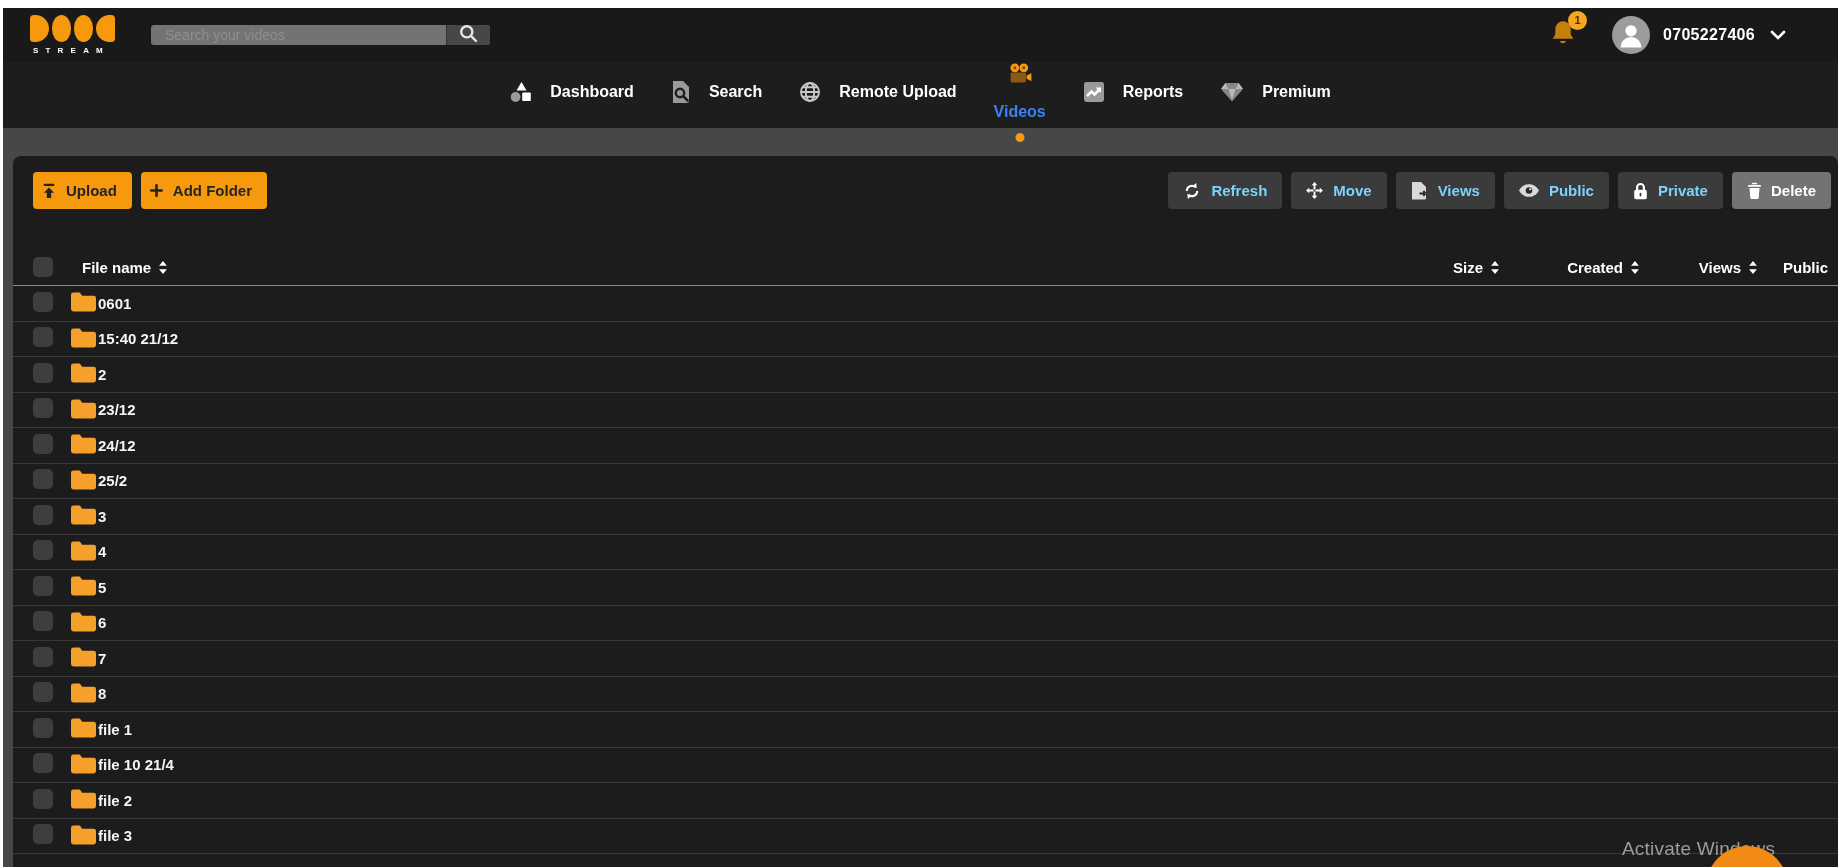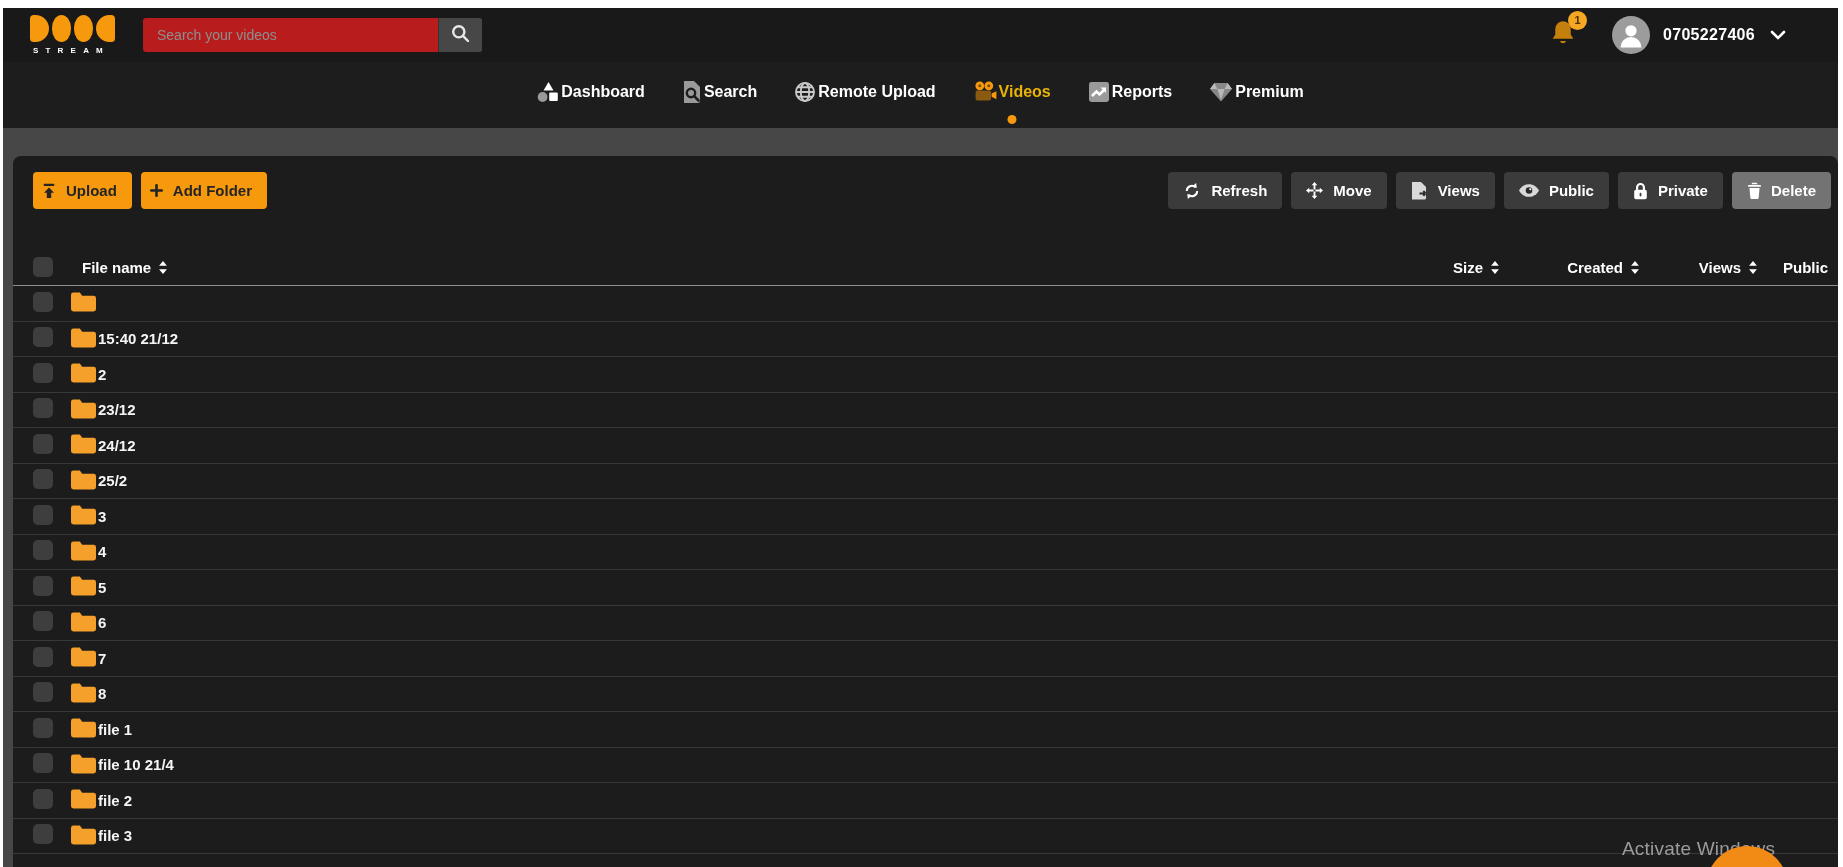--- a/index.html
+++ b/index.html
@@ -20,21 +20,21 @@
   }
   .logo { display:flex; flex-direction:column; cursor:pointer; }
   .logo-blobs { display:flex; gap:3px; }
   .logo-blobs span { width:19px; height:27px; background:#F7990D; display:block; }
   .logo-blobs .b1 { border-radius:4px 14px 14px 4px; }
   .logo-blobs .b2, .logo-blobs .b3 { border-radius:50% / 48%; }
   .logo-blobs .b4 { border-radius:14px 4px 4px 14px; }
   .logo-sub { color:#fff; font-size:8px; font-weight:bold; letter-spacing:7.2px; margin-top:4px; padding-left:3px; }
 
   .searchbox {
-    margin-left:28px; width:339px; height:34px; background:#b91c1c;
+    margin-left:36px; width:339px; height:20px; background:#737373;
     border-radius:3px; display:flex; align-items:stretch; overflow:hidden;
   }
   .searchbox input {
     flex:1; background:transparent; border:none; outline:none;
     color:#ddd; font-size:14px; padding:0 14px; font-family:inherit;
   }
   .searchbox input::placeholder { color:#8f8f8f; }
   .search-btn {
     width:44px; background:#474747; border:none; border-left:1px solid #343434;
     display:flex; align-items:center; justify-content:center; cursor:pointer;
@@ -54,24 +54,24 @@
   }
   .username { color:#fff; font-size:16px; font-weight:bold; letter-spacing:.3px; margin-right:15px; }
   .chev { cursor:pointer; display:flex; }
 
   
   .navbar {
     flex:0 0 66px; background:#1d1d1d; display:flex; justify-content:center;
     align-items:center; gap:37px; padding-bottom:6px;
   }
   .nav-item {
-    display:flex; align-items:center; gap:2px; color:#fff; font-size:16px;
+    display:flex; align-items:center; gap:18px; color:#fff; font-size:16px;
     font-weight:bold; position:relative; cursor:pointer; white-space:nowrap;
   }
-  .nav-item.active { color:#eab308; }
+  .nav-item.active { color:#3b82f6;flex-direction:column; }
   .nav-item.active::after {
     content:""; position:absolute; left:50%; transform:translateX(-50%);
     bottom:-21px; width:9px; height:9px; border-radius:50%; background:#F7990D;
   }
   .nav-item svg { display:block; }
 
   
   .page-body { flex:1; background:#474747; padding:28px 0 0 10px; min-height:0; }
   .panel {
     background:#1c1c1c; border-radius:8px 8px 0 0; height:100%;
@@ -81,21 +81,21 @@
   
   .toolbar { display:flex; gap:9px; padding:0 7px 0 20px; align-items:center; }
   .toolbar-right { margin-left:auto; display:flex; gap:9px; }
   .btn {
     display:inline-flex; align-items:center; gap:9px; height:37px; padding:0 15px;
     border:none; border-radius:4px; font-size:15px; font-weight:bold;
     font-family:inherit; cursor:pointer; white-space:nowrap;
   }
   .btn svg { display:block; }
   .btn-orange { background:#F7990D; color:#242424;padding-left:8px; }
-  .btn-dark   { background:#3b3b3b; color:#ffffff;gap:10px; }
+  .btn-dark   { background:#3b3b3b; color:#7dd3fc;gap:10px; }
   .btn-red    { background:#737373; color:#fff; }
 
   
   .table { margin-top:40px; }
   .thead, .trow {
     display:grid; grid-template-columns:37px 28px 1fr 110px 140px 118px 70px;
     align-items:center; padding:0 10px 0 20px;
   }
   .thead {
     height:37px; border-bottom:1px solid #8e8e8e; color:#fff;
@@ -386,20 +386,21 @@
 
             <div class="trow">
               <div><button class="checkbox"></button></div>
               <div class="folder-cell">
                 <span>
                   <svg width="26" height="21" viewBox="0 0 26 21">
                     <path d="M1 4 a2.4 2.4 0 0 1 2.4 -2.4 h6.4 l2.4 3.2 h11.4 A2.4 2.4 0 0 1 26 7.2 V18 a2.4 2.4 0 0 1 -2.4 2.4 H3.4 A2.4 2.4 0 0 1 1 18 Z" fill="#F5A02B"></path>
                   </svg>
                 </span>
               </div>
+              <div>0601</div>
               <div class="cell-right"></div>
               <div class="cell-right"></div>
               <div class="cell-right"></div>
               <div class="cell-right"></div>
             </div>
 
             <div class="trow">
               <div><button class="checkbox"></button></div>
               <div class="folder-cell">
                 <span>

